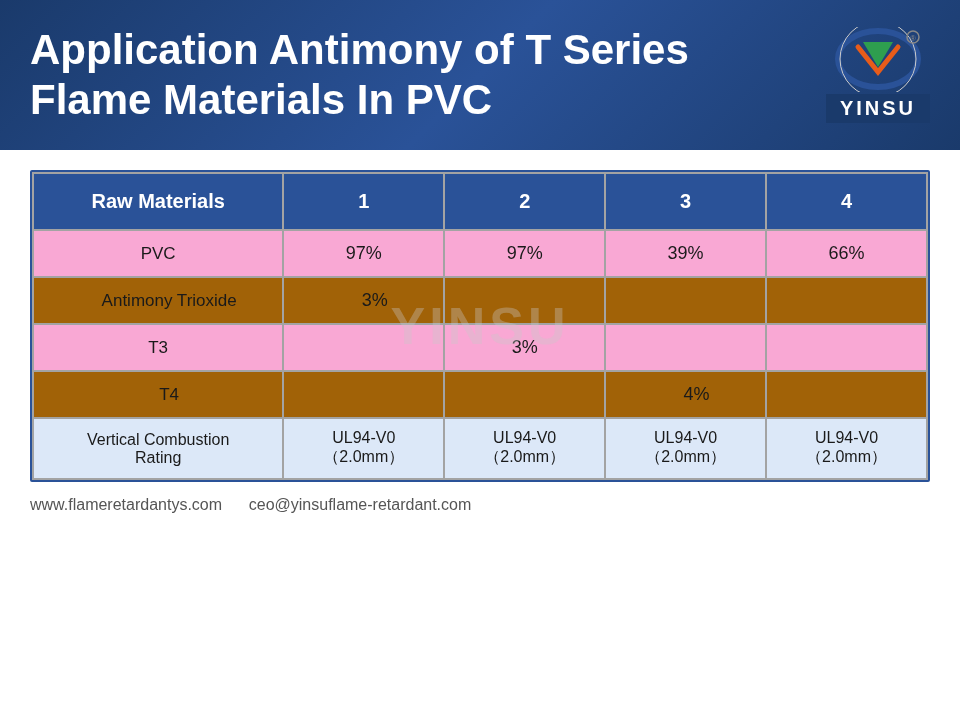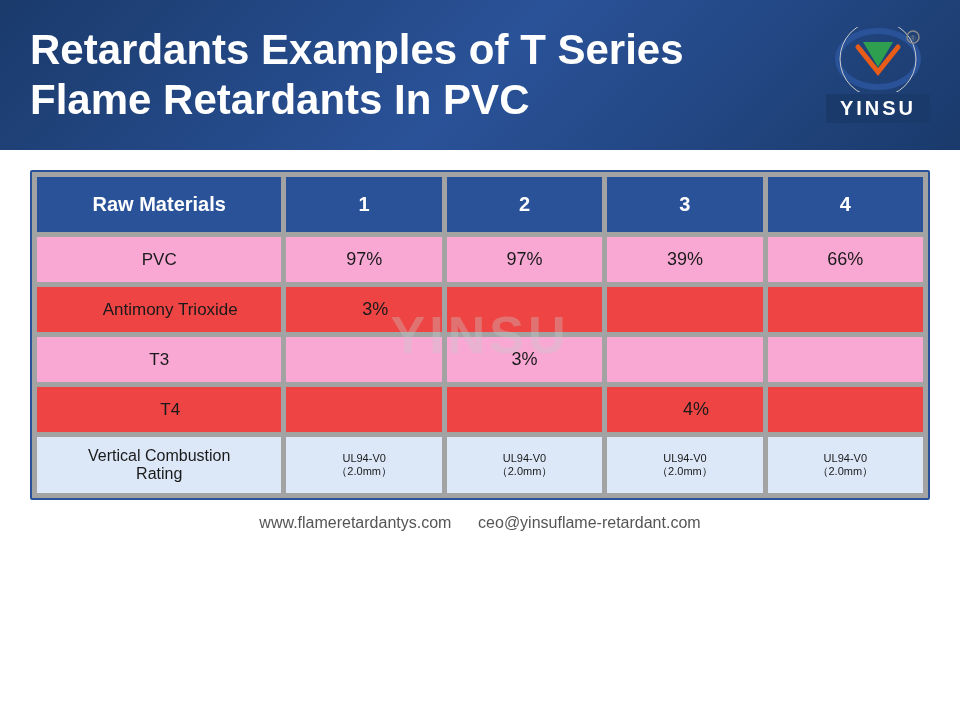--- a/index.html
+++ b/index.html
@@ -45,21 +45,21 @@
       border: 2px solid #2a5298;
       border-radius: 2px;
       overflow: hidden;
     }
     table {
       width: 100%;
       border-collapse: collapse;
       table-layout: fixed;
     }
     td {
-      border: 5px solid #a3a3a3;
+      border: 2px solid #a3a3a3;
       text-align: center;
       vertical-align: middle;
       padding: 12px 8px;
       font-size: 18px;
       color: #1a1a1a;
       position: relative;
     }
     td:first-child {
       text-align: center;
       font-size: 17px;
@@ -71,27 +71,27 @@
       color: #ffffff;
       font-weight: bold;
       font-size: 20px;
       padding: 16px 8px;
     }
     
     tr.row-even td {
       background: #f9a8d4;
     }
     tr.row-odd td {
-      background: #ef4444;
+      background: #a16207;
       padding-left: 30px;
     }
     
     tr.row-rating td {
       background: #dce8f8;
-      font-size: 11px;
+      font-size: 16px;
       padding: 10px 8px;
     }
     tr.row-rating td:first-child {
       font-size: 16px;
     }
 
     
     .watermark {
       position: absolute;
       top: 50%;
@@ -105,39 +105,39 @@
       letter-spacing: 4px;
       z-index: 10;
     }
 
     .table-relative {
       position: relative;
     }
 
     
     .footer {
-      text-align: center;
+      text-align: left;
       padding: 14px 0 0 0;
       font-size: 16px;
       color: #555;
     }
 
     
     .logo-svg {
       width: 90px;
       height: 65px;
     }
   </style>
 </head>
 <body>
 
 <div class="header">
   <div class="header-title">
-    <span>Retardants Examples of T Series</span><br>
-    <span>Flame Retardants In PVC</span>
+    <span>Application Antimony of T Series</span><br>
+    <span>Flame Materials In PVC</span>
   </div>
   <div class="logo-container">
     <svg class="logo-svg" viewBox="0 0 90 65">
 
       <ellipse cx="45" cy="32" rx="40" ry="28" fill="none" stroke="#2a5298" stroke-width="6"></ellipse>
 
       <polygon points="30,15 60,15 45,40" fill="#2e9e4f"></polygon>
 
       <polyline points="25,20 45,45 65,20" fill="none" stroke="#e85c1a" stroke-width="5" stroke-linecap="round"></polyline>
 

